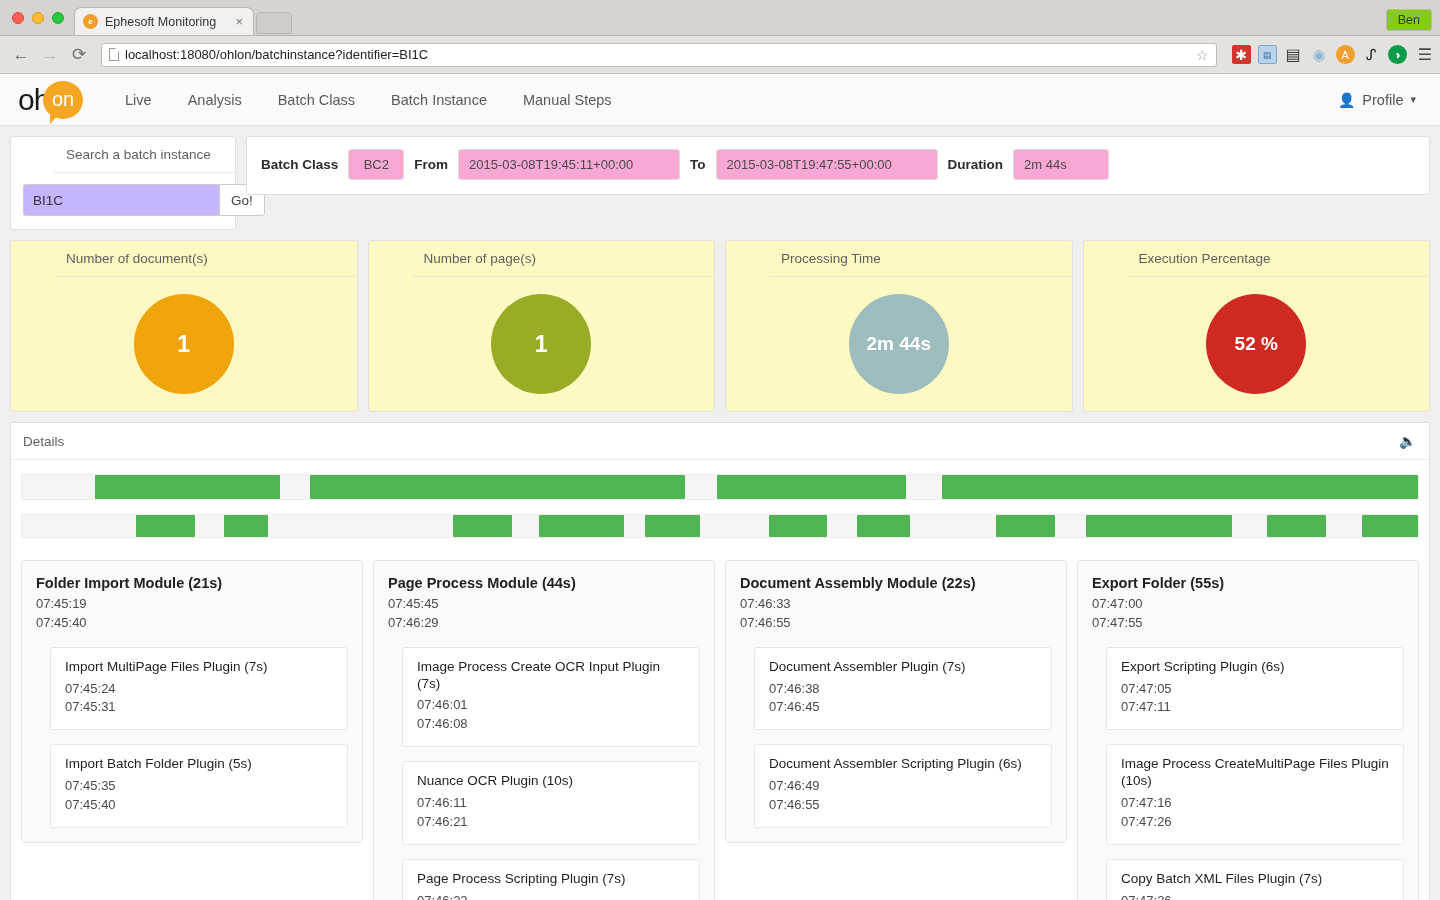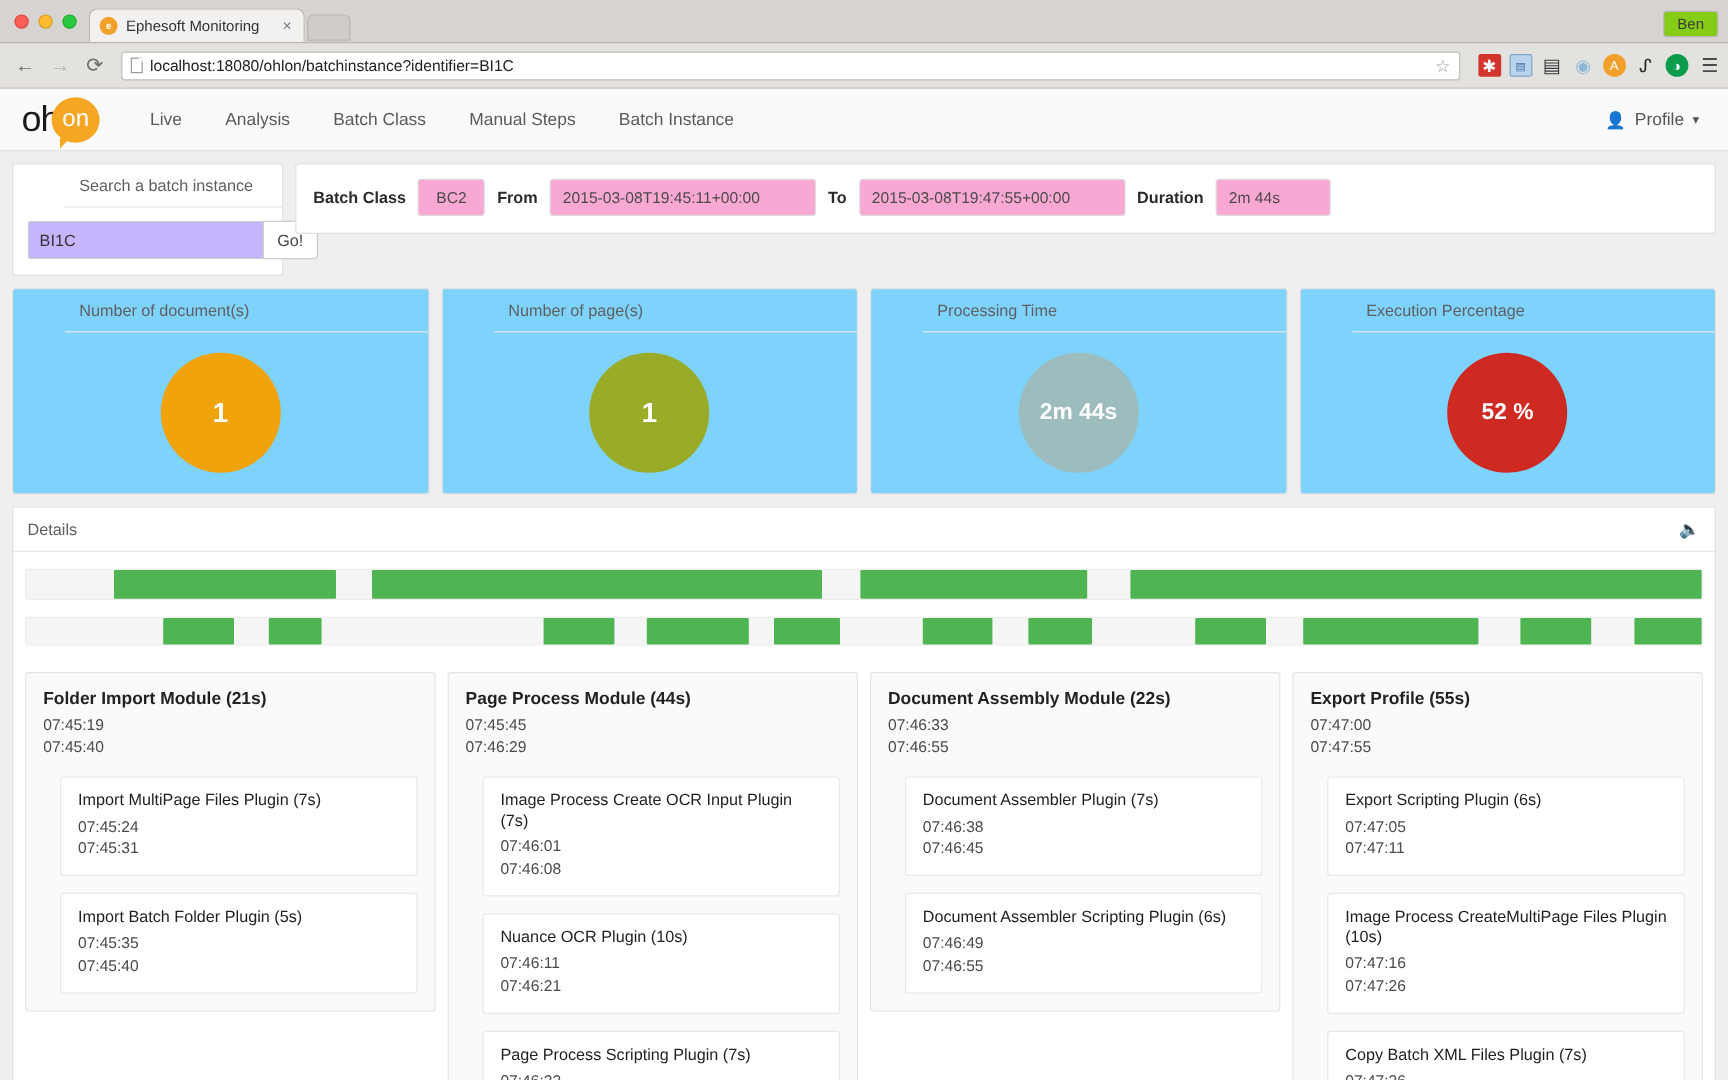--- a/index.html
+++ b/index.html
@@ -165,21 +165,21 @@
     background: #f9a8d4; border: 1px solid #dcdcdc; border-radius: 3px;
     padding: 7px 10px; font-size: 13px; color: #4a4a4a; white-space: nowrap;
   }
   .fb-bc { min-width: 56px; text-align: center; }
   .fb-from { min-width: 222px; }
   .fb-to { min-width: 222px; }
   .fb-dur { min-width: 96px; }
 
   
   .row2 { display: flex; gap: 10px; padding: 10px 10px 0 10px; }
-  .stat { flex: 1; background: #7dd3fc; border: 1px solid #e0e0e0; border-radius: 3px; }
+  .stat { flex: 1; background: #fef9c3; border: 1px solid #e0e0e0; border-radius: 3px; }
   .stat-body {
     height: 134px; display: flex; align-items: center; justify-content: center;
   }
   .bubble {
     width: 100px; height: 100px; border-radius: 50%;
     display: flex; align-items: center; justify-content: center;
     color: #fff; font-size: 19px; font-weight: bold;
   }
   .bubble.big-num { font-size: 23px; }
 
@@ -270,22 +270,22 @@
       <div class="logo">
         <span class="logo-ohl">ohl</span>
         <span class="logo-bubble">
           <span class="logo-on">on</span>
         </span>
       </div>
       <div class="navlinks">
         <a class="navlink">Live</a>
         <a class="navlink">Analysis</a>
         <a class="navlink">Batch Class</a>
+        <a class="navlink">Batch Instance</a>
         <a class="navlink">Manual Steps</a>
-        <a class="navlink">Batch Instance</a>
       </div>
       <div class="profile">
         <span class="person-icon">👤</span>
         <span>Profile</span>
         <span class="caret">▾</span>
       </div>
     </div>
 
     <div class="row1">
       <div class="panel search-panel">
@@ -409,21 +409,21 @@
               <div class="plugin-time">07:46:38</div>
               <div class="plugin-time">07:46:45</div>
             </div>
             <div class="plugin">
               <div class="plugin-title">Document Assembler Scripting Plugin (6s)</div>
               <div class="plugin-time">07:46:49</div>
               <div class="plugin-time">07:46:55</div>
             </div>
           </div>
           <div class="module">
-            <div class="module-title">Export Profile (55s)</div>
+            <div class="module-title">Export Folder (55s)</div>
             <div class="module-time">07:47:00</div>
             <div class="module-time">07:47:55</div>
             <div class="plugin">
               <div class="plugin-title">Export Scripting Plugin (6s)</div>
               <div class="plugin-time">07:47:05</div>
               <div class="plugin-time">07:47:11</div>
             </div>
             <div class="plugin">
               <div class="plugin-title">Image Process CreateMultiPage Files Plugin (10s)</div>
               <div class="plugin-time">07:47:16</div>

